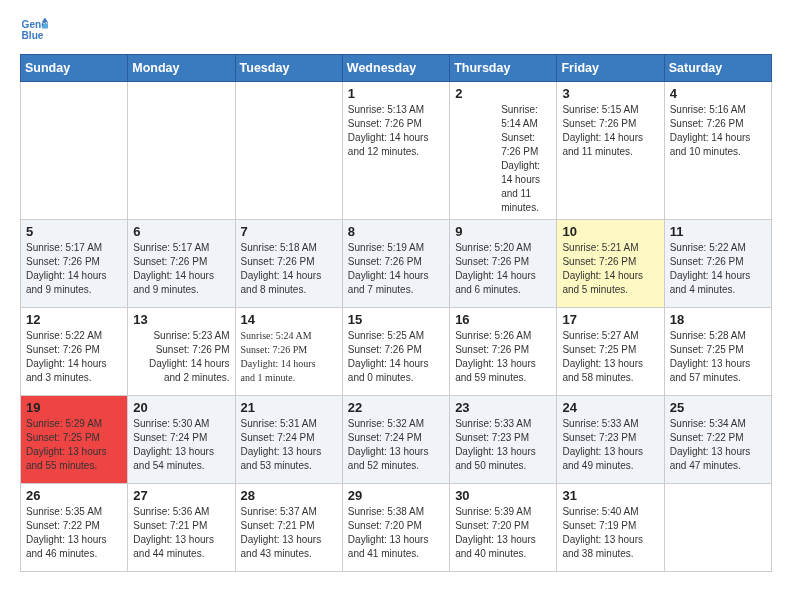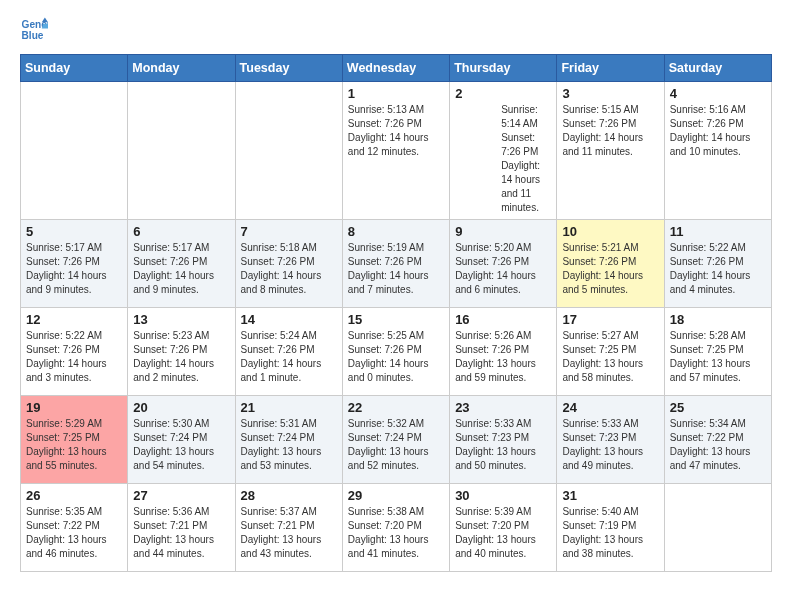--- a/index.html
+++ b/index.html
@@ -215,28 +215,28 @@
         <tr>
           <td>
             <div class="day-number">12</div>
             <div class="day-info" style="white-space: pre-line;">Sunrise: 5:22 AM
 Sunset: 7:26 PM
 Daylight: 14 hours
 and 3 minutes.</div>
           </td>
           <td>
             <div class="day-number">13</div>
-            <div class="day-info" style="white-space: pre-line;">Sunrise: 5:23 AM
+            <div class="day-info" style="white-space: pre-line; text-align: right;">Sunrise: 5:23 AM
 Sunset: 7:26 PM
 Daylight: 14 hours
 and 2 minutes.</div>
           </td>
           <td>
             <div class="day-number">14</div>
-            <div class="day-info" style="white-space: pre-line;">Sunrise: 5:24 AM
+            <div class="day-info" style="white-space: pre-line; font-family: Liberation Serif, serif;">Sunrise: 5:24 AM
 Sunset: 7:26 PM
 Daylight: 14 hours
 and 1 minute.</div>
           </td>
           <td>
             <div class="day-number">15</div>
             <div class="day-info" style="white-space: pre-line;">Sunrise: 5:25 AM
 Sunset: 7:26 PM
 Daylight: 14 hours
 and 0 minutes.</div>
@@ -257,21 +257,21 @@
           </td>
           <td>
             <div class="day-number">18</div>
             <div class="day-info" style="white-space: pre-line;">Sunrise: 5:28 AM
 Sunset: 7:25 PM
 Daylight: 13 hours
 and 57 minutes.</div>
           </td>
         </tr>
         <tr>
-          <td style="background: #fca5a5; margin-left: 44px;">
+          <td style="background: #ef4444; margin-left: 44px;">
             <div class="day-number">19</div>
             <div class="day-info" style="white-space: pre-line;">Sunrise: 5:29 AM
 Sunset: 7:25 PM
 Daylight: 13 hours
 and 55 minutes.</div>
           </td>
           <td style="background: rgb(240, 244, 248);">
             <div class="day-number">20</div>
             <div class="day-info" style="white-space: pre-line;">Sunrise: 5:30 AM
 Sunset: 7:24 PM

